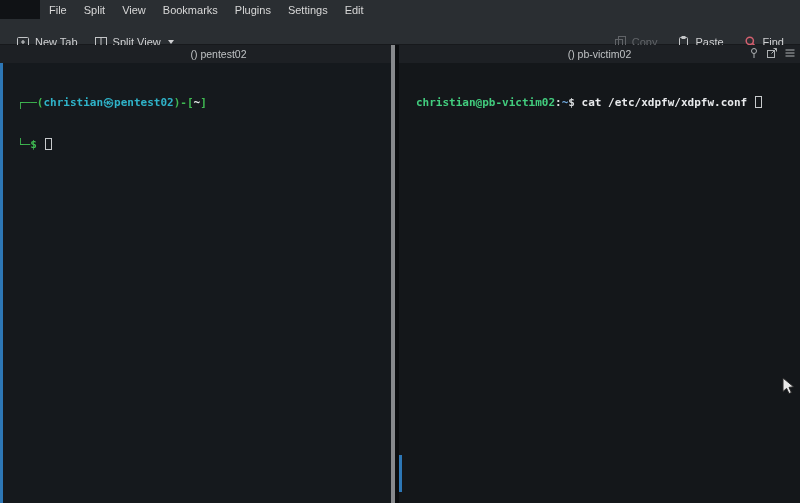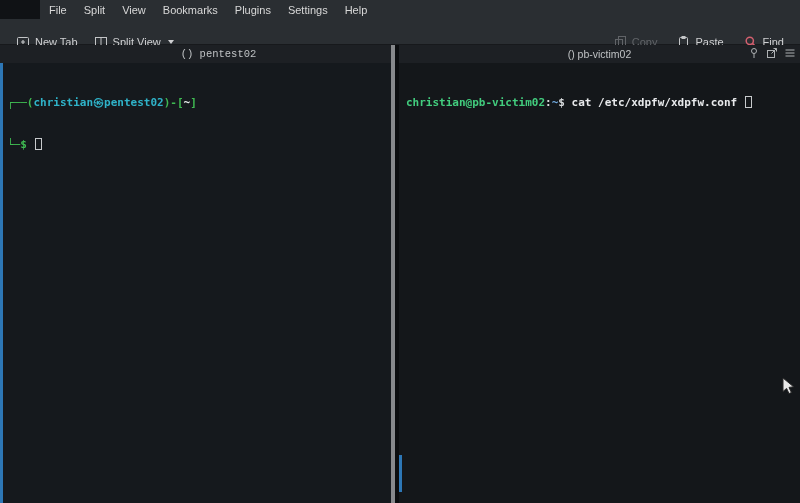--- a/index.html
+++ b/index.html
@@ -47,31 +47,31 @@
   .pane-header {
     position:absolute; top:45px; height:18px;
     background:#1d2024;
     color:#bfc2c4; font-size:10.5px;
     display:flex; align-items:center; justify-content:center;
   }
   .pane-header .hicons {
     position:absolute; right:4px; top:0; height:18px;
     display:flex; align-items:center; gap:6px;
   }
-  #left-header  { left:0;   width:437px;font-family:Liberation Mono, monospace; }
+  #left-header  { left:0;   width:437px; }
   #right-header { left:399px; right:0; }
   .red-dot { width:9px; height:9px; border-radius:50%; background:#e01b24; }
 
   
   .term {
     position:absolute; top:63px; bottom:0;
     font-family:"DejaVu Sans Mono", monospace;
     font-size:11px; line-height:14px;
     color:#d7dadc;
-    padding:5px 4px 0 7px;
+    padding:5px 4px 0 17px;
     white-space:pre;
   }
   #left-term  { left:0; width:391px; background:#15191d; }
   #right-term { left:399px; right:0; background:#14171a; }
 
   .k-frame { color:#3fba52; font-weight:bold; }
   .k-user  { color:#2fb3c9; font-weight:bold; }
   .k-path  { color:#e9ebec; font-weight:bold; }
   .b-user  { color:#42cd7e; font-weight:bold; }
   .b-sep   { color:#d7dadc; font-weight:bold; }
@@ -107,21 +107,21 @@
 </head>
 <body>
 
 <div class="menubar">
   <span class="menu-item">File</span>
   <span class="menu-item">Split</span>
   <span class="menu-item">View</span>
   <span class="menu-item">Bookmarks</span>
   <span class="menu-item">Plugins</span>
   <span class="menu-item">Settings</span>
-  <span class="menu-item">Help</span>
+  <span class="menu-item">Edit</span>
 </div>
 
 <div class="toolbar">
   <div class="tbtn">
     <span>
       <svg width="14" height="13" viewBox="0 0 14 13">
         <rect x="1.5" y="2.5" width="11" height="9" rx="1" fill="none" stroke="#c3c5c7"></rect>
         <path d="M7 5 V9 M5 7 H9" stroke="#c3c5c7" stroke-width="1.2" fill="none"></path>
       </svg>
     </span>

